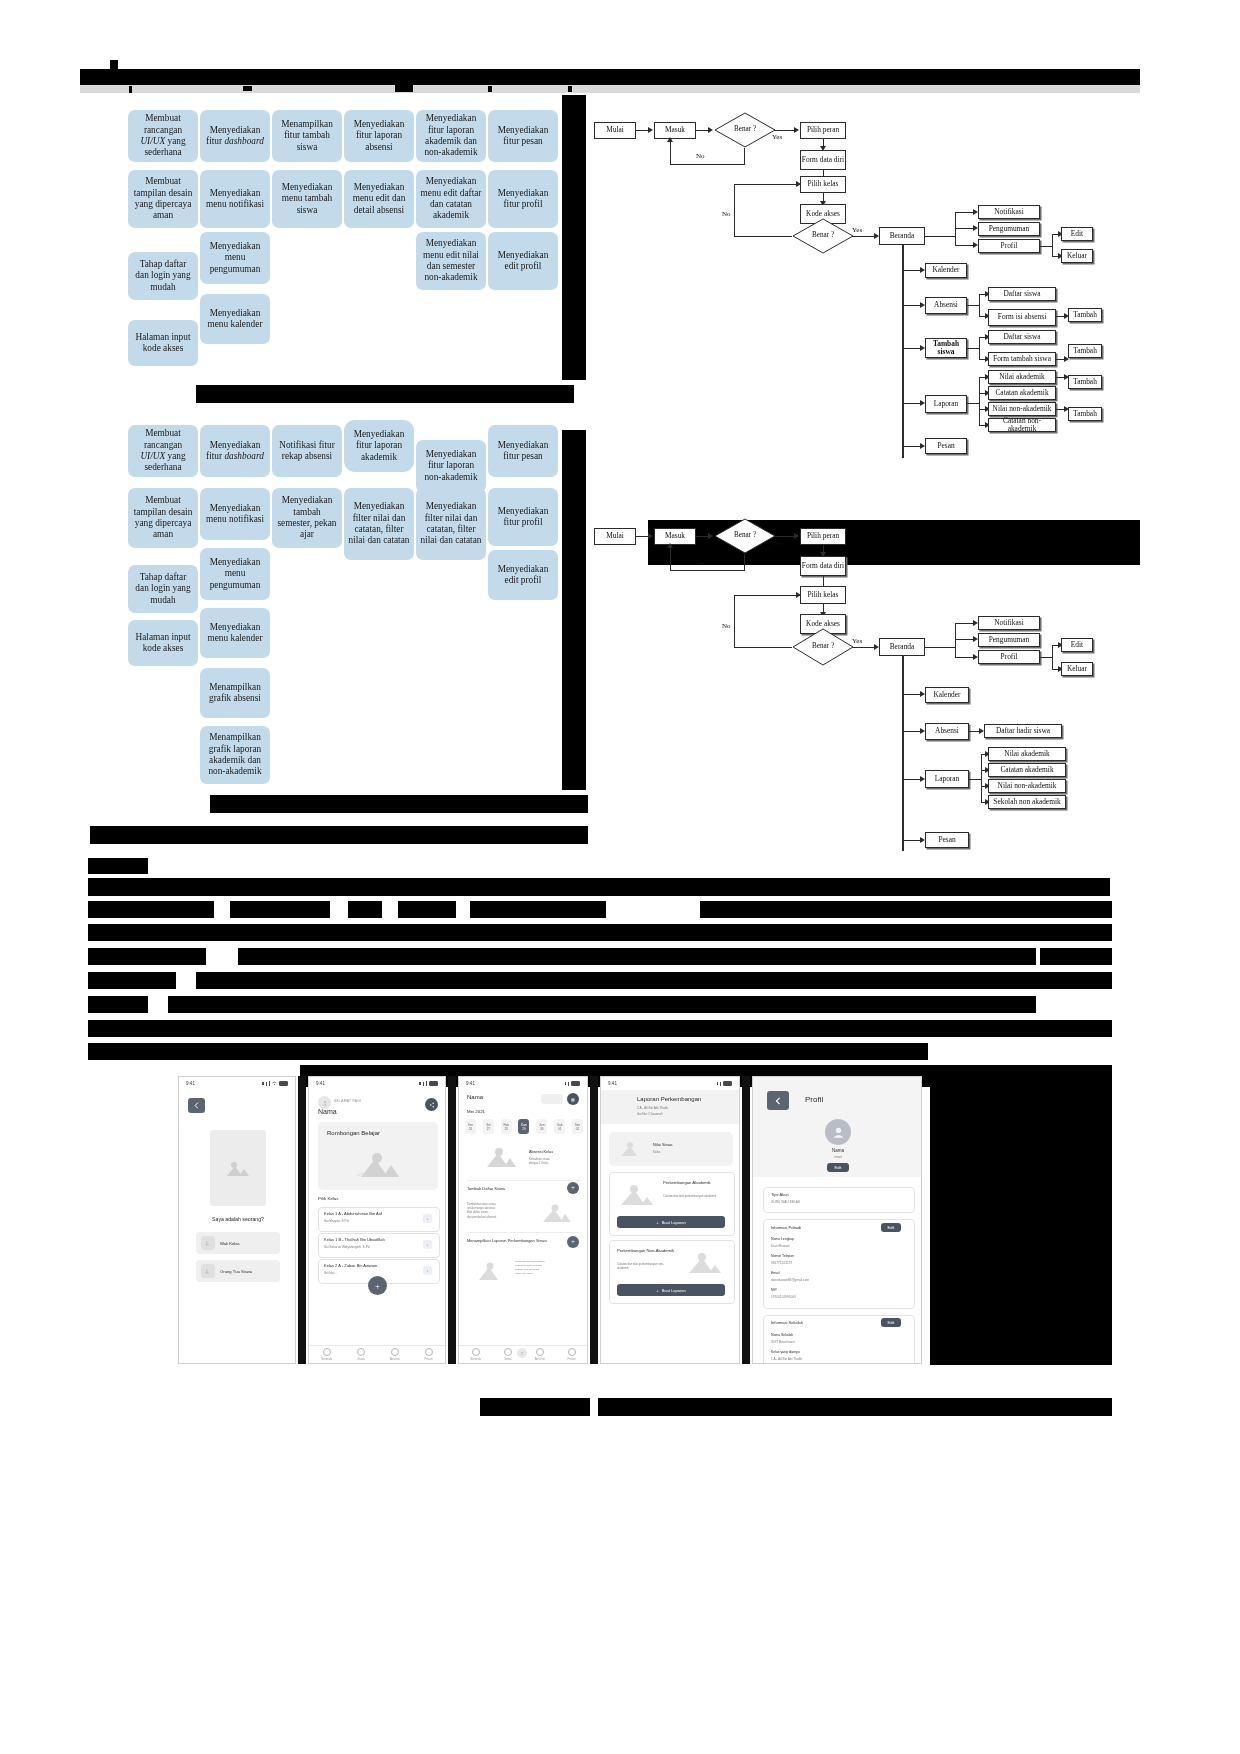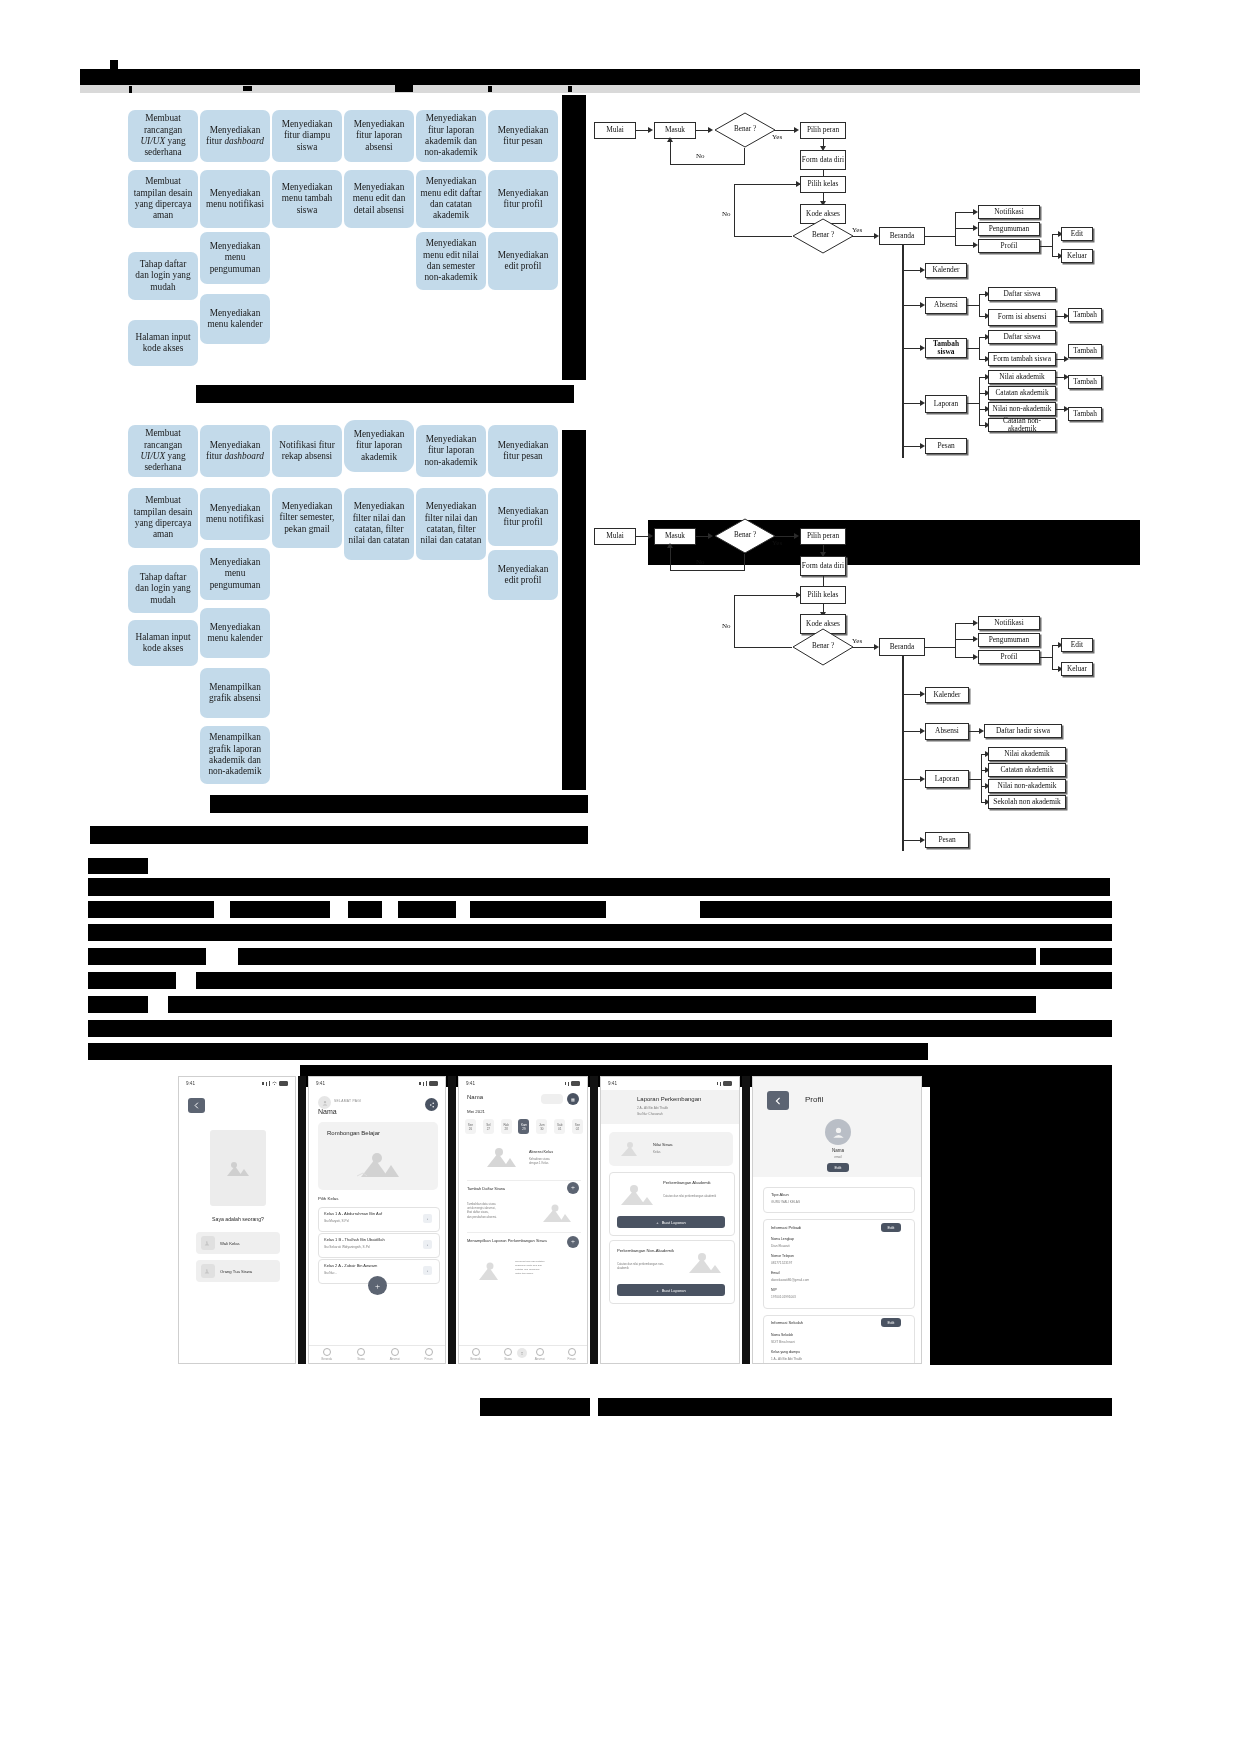--- a/index.html
+++ b/index.html
@@ -133,21 +133,21 @@
       <span>Menyediakan menu notifikasi</span>
     </div>
     <div class="card" style="left:200px;top:232px;width:70px;height:52px;">
       <span>Menyediakan menu pengumuman</span>
     </div>
     <div class="card" style="left:200px;top:294px;width:70px;height:50px;">
       <span>Menyediakan menu kalender</span>
     </div>
 
     <div class="card" style="left:272px;top:110px;width:70px;height:52px;">
-      <span>Menyediakan fitur diampu siswa</span>
+      <span>Menampilkan fitur tambah siswa</span>
     </div>
     <div class="card" style="left:272px;top:170px;width:70px;height:58px;">
       <span>Menyediakan menu tambah siswa</span>
     </div>
 
     <div class="card" style="left:344px;top:110px;width:70px;height:52px;">
       <span>Menyediakan fitur laporan absensi</span>
     </div>
     <div class="card" style="left:344px;top:170px;width:70px;height:58px;">
       <span>Menyediakan menu edit dan detail absensi</span>
@@ -204,31 +204,31 @@
       <span>Menampilkan grafik absensi</span>
     </div>
     <div class="card" style="left:200px;top:726px;width:70px;height:58px;">
       <span>Menampilkan grafik laporan akademik dan non-akademik</span>
     </div>
 
     <div class="card" style="left:272px;top:425px;width:70px;height:52px;">
       <span>Notifikasi fitur rekap absensi</span>
     </div>
     <div class="card" style="left:272px;top:488px;width:70px;height:60px;">
-      <span>Menyediakan filter semester, pekan gmail</span>
+      <span>Menyediakan tambah semester, pekan ajar</span>
     </div>
 
     <div class="card" style="left:344px;top:420px;width:70px;height:52px;border-radius:11px;">
       <span>Menyediakan fitur laporan akademik</span>
     </div>
     <div class="card" style="left:344px;top:488px;width:70px;height:72px;">
       <span>Menyediakan filter nilai dan catatan, filter nilai dan catatan</span>
     </div>
 
-    <div class="card" style="left:416px;top:425px;width:70px;height:52px;">
+    <div class="card" style="left:416px;top:440px;width:70px;height:52px;">
       <span>Menyediakan fitur laporan non-akademik</span>
     </div>
     <div class="card" style="left:416px;top:488px;width:70px;height:72px;">
       <span>Menyediakan filter nilai dan catatan, filter nilai dan catatan</span>
     </div>
 
     <div class="card" style="left:488px;top:425px;width:70px;height:52px;">
       <span>Menyediakan fitur pesan</span>
     </div>
     <div class="card" style="left:488px;top:488px;width:70px;height:58px;">

